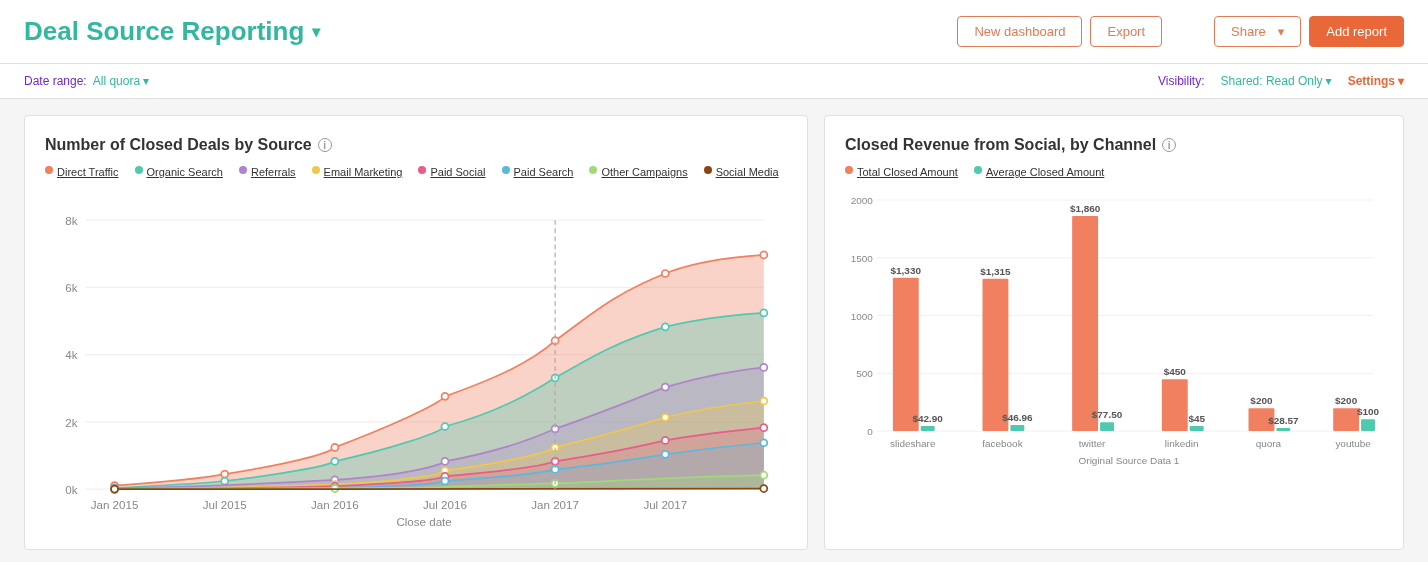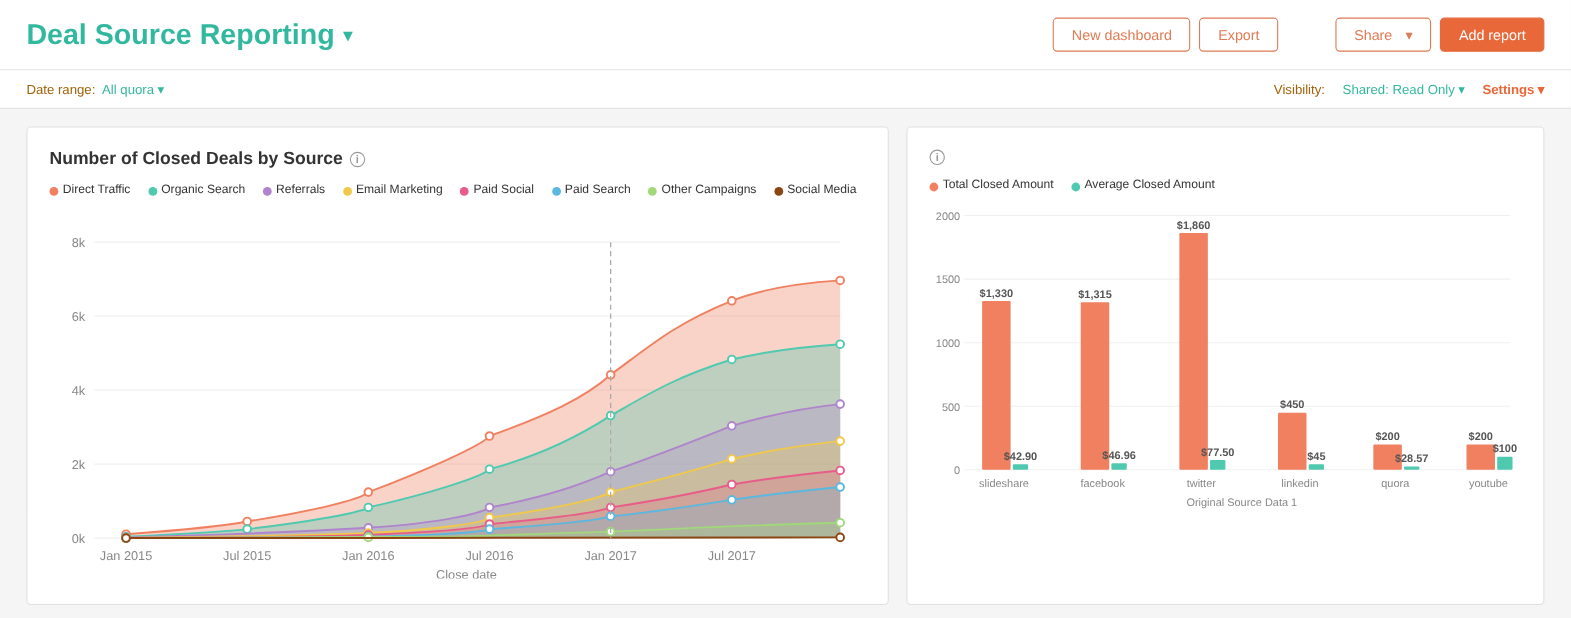--- a/index.html
+++ b/index.html
@@ -10,34 +10,34 @@
     .header-title .dropdown-icon { color: #33b8a0; font-size: 16px; }
     .header-actions { display: flex; gap: 8px; align-items: center; }
     .btn { padding: 7px 16px; border-radius: 4px; font-size: 13px; cursor: pointer; font-weight: 500; }
     .btn-outline { background: #fff; border: 1px solid #e07b54; color: #e07b54; }
     .btn-solid { background: #e8683a; border: 1px solid #e8683a; color: #fff; }
     .btn-with-arrow { display: flex; align-items: center; gap: 12px; margin-left: 44px; }
 
     .toolbar { background: #fff; padding: 10px 24px; display: flex; align-items: center; justify-content: space-between; border-bottom: 1px solid #e0e0e0; }
     .toolbar-left { display: flex; align-items: center; gap: 6px; }
     .toolbar-right { display: flex; align-items: center; gap: 16px; margin-left: 21px; }
-    .label-text { color: #a16207; font-size: 12px; }
+    .label-text { color: #6d28d9; font-size: 12px; }
     .link-teal { color: #33b8a0; font-size: 12px; cursor: pointer; display: flex; align-items: center; gap: 3px; }
     .link-orange { color: #e8683a; font-size: 12px; cursor: pointer; display: flex; align-items: center; gap: 3px; font-weight: bold; }
 
     .main { padding: 16px 24px; display: flex; gap: 16px; }
     .chart-card { background: #fff; border: 1px solid #e0e0e0; border-radius: 4px; padding: 20px; }
     .chart-card-left { flex: 1; min-width: 0; }
     .chart-card-right { flex: 0 0 580px; }
 
     .chart-title { font-size: 16px; font-weight: 600; color: #333; margin-bottom: 12px; display: flex; align-items: center; gap: 6px; }
     .info-icon { color: #999; font-size: 12px; border: 1px solid #999; border-radius: 50%; width: 14px; height: 14px; display: inline-flex; align-items: center; justify-content: center; font-size: 10px; }
 
     .legend { display: flex; flex-wrap: wrap; gap: 8px 16px; margin-bottom: 12px; font-size: 11px; }
-    .legend-item { display: flex; align-items: flex-end; gap: 4px; }
+    .legend-item { display: flex; align-items: flex-start; gap: 4px; text-decoration: underline; }
     .legend-dot { width: 8px; height: 8px; border-radius: 50%; }
 
     
     .chart-svg { width: 100%; }
 
     
     .axis-label { font-size: 10px; fill: #888; }
     .bar-label { font-size: 10px; fill: #555; font-weight: 600; }
   </style>
 </head>
@@ -212,20 +212,21 @@
       <path d="M60,258 C250,258 400,257.8 620,257.5" fill="none" stroke="#8B4513" stroke-width="1.5"></path>
       <circle cx="60" cy="258" r="3" fill="white" stroke="#8B4513" stroke-width="1.5"></circle>
       <circle cx="620" cy="257.5" r="3" fill="white" stroke="#8B4513" stroke-width="1.5"></circle>
 
       <line x1="440" y1="26" x2="440" y2="258" stroke="#aaa" stroke-width="1" stroke-dasharray="4,3"></line>
     </svg>
   </div>
 
   <div class="chart-card chart-card-right">
     <div class="chart-title">
+      <span>Closed Revenue from Social, by Channel</span>
       <span class="info-icon">i</span>
     </div>
     <div class="legend" id="right-legend">
         <div class="legend-item">
           <span class="legend-dot" style="background:#f08060"></span>
           <span>Total Closed Amount</span>
         </div>
         <div class="legend-item">
           <span class="legend-dot" style="background:#4fc9b0"></span>
           <span>Average Closed Amount</span>

